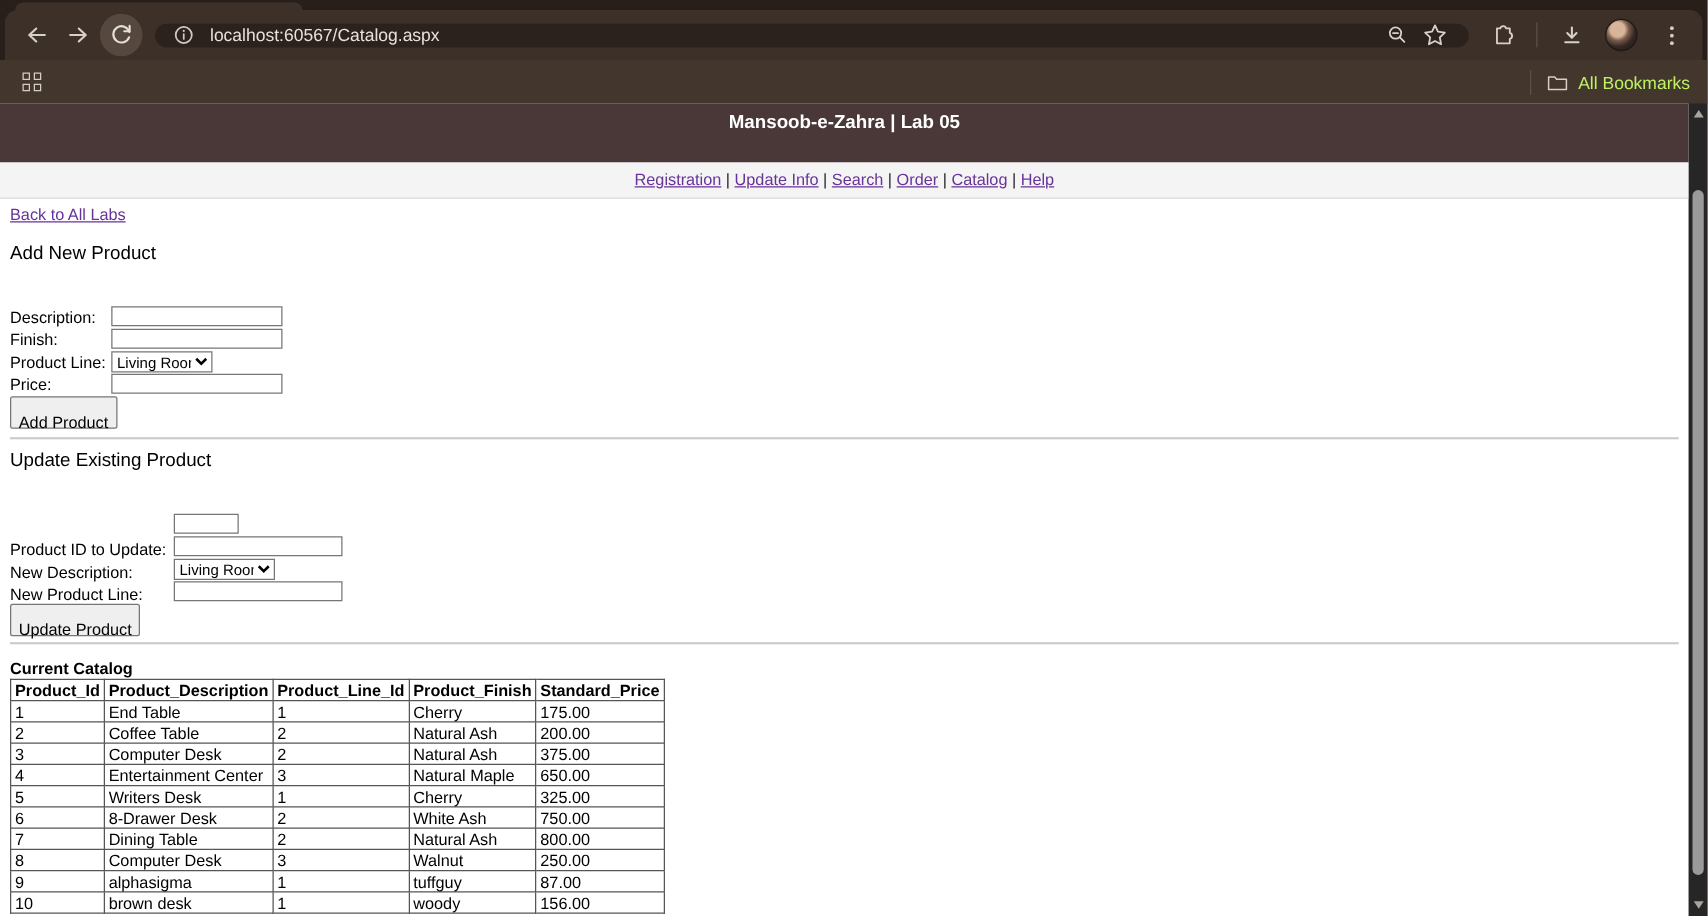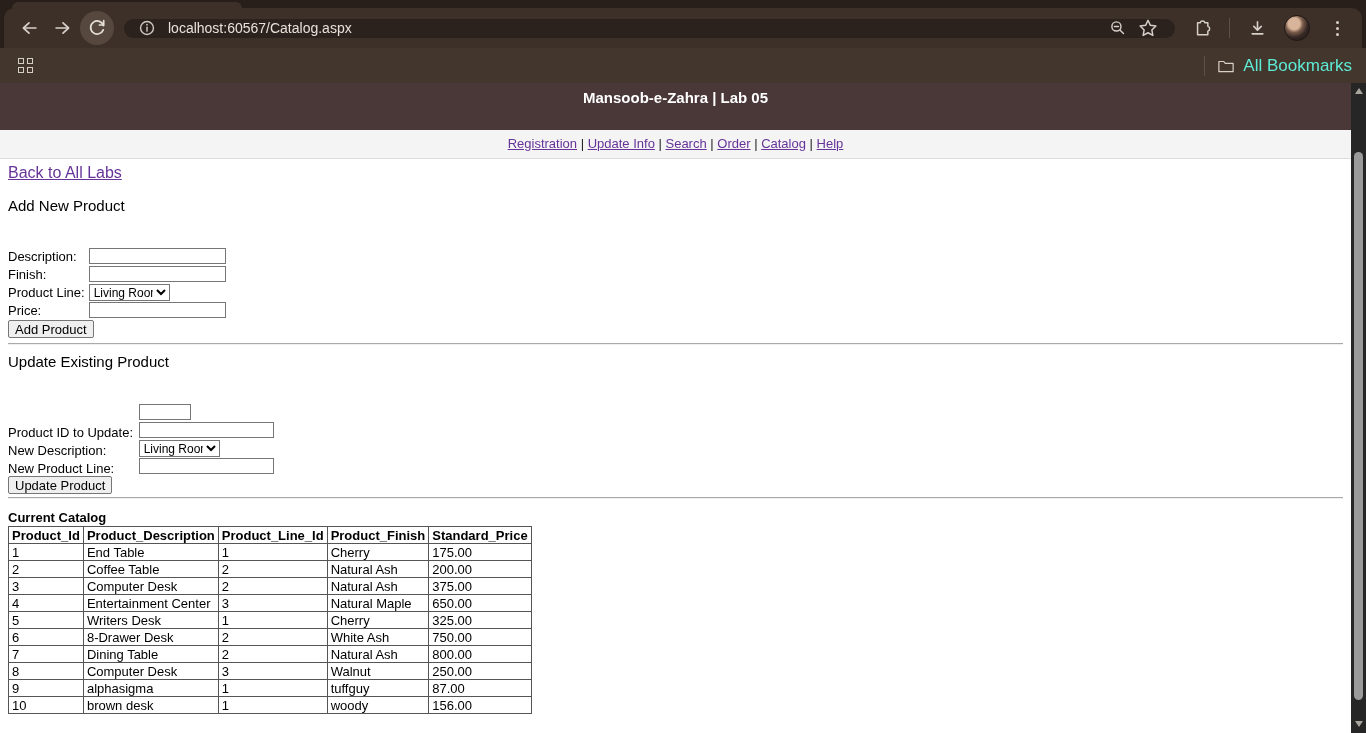--- a/index.html
+++ b/index.html
@@ -29,54 +29,54 @@
     border:1px solid #1f1814; }
   .kebab { width:24px; height:24px; display:flex; flex-direction:column; align-items:center;
     justify-content:center; gap:3px; }
   .kebab i { width:3px; height:3px; border-radius:50%; background:#d7d0c9; display:block; }
 
   .bookmarks-bar { height:35px; background:#42362d; display:flex; align-items:center; padding:0 14px; }
   .apps-grid { width:16px; height:16px; display:grid; grid-template-columns:6px 6px; grid-template-rows:6px 6px;
     gap:3px; }
   .apps-grid i { border:1.5px solid #d5cec5; background:transparent; display:block; }
   .bm-right { margin-left:auto; display:flex; align-items:center; gap:8px; }
-  .bm-label { color:#5eead4; font-size:17px; }
+  .bm-label { color:#bef264; font-size:14px; }
 
   
   .viewport { display:flex; height:650px; }
   .page { flex:1; background:#ffffff; overflow:hidden; font-size:13px; color:#000; }
   .scrollbar { width:15px; background:#262626; position:relative; flex:0 0 auto; }
   .sb-arrow { position:absolute; left:0; width:15px; height:15px; display:flex; align-items:center; justify-content:center; }
   .sb-arrow.up { top:0; } .sb-arrow.down { bottom:2px; }
   .tri-up { width:0; height:0; border-left:4px solid transparent; border-right:4px solid transparent;
     border-bottom:6px solid #a9a49e; }
   .tri-down { width:0; height:0; border-left:4px solid transparent; border-right:4px solid transparent;
     border-top:6px solid #a9a49e; }
   .sb-thumb { position:absolute; left:3px; width:9px; top:69px; height:548px; border-radius:5px; background:#9a9a9a; }
 
   
   .banner { height:47px; background:#4a3737; color:#ffffff; font-weight:bold; font-size:15px;
     text-align:center; padding-top:6px; }
   .navstrip { height:29px; background:#f4f4f4; border-bottom:1px solid #dcdcdc; text-align:center;
     line-height:28px; font-size:13px; color:#222; }
   .navstrip a { color:#663399; }
   .content { padding-left:8px; }
-  .back-link { display:inline-block; margin-top:5px; color:#663399; text-decoration:underline; font-size:16px; }
+  .back-link { display:inline-block; margin-top:5px; color:#663399; text-decoration:underline; font-size:13px; }
   h3.section { font-size:15px; font-weight:normal; margin:15px 0 34px 0; color:#000; }
   h3.section.second { margin-top:8px; }
   .frm-row { height:18px; line-height:17px; }
   .frm-row label { display:inline-block; vertical-align:top; }
   .lbl-a { width:77px; } .lbl-b { width:127px;margin-top:20px; }
   input[type=text] { height:16px; border:1px solid #767676; font:13px "Liberation Sans",sans-serif;
     padding:0 2px; background:#fff; vertical-align:top; }
   .w137 { width:137px; } .w135 { width:135px; } .w52 { width:52px; }
   select { height:17px; width:81px; border:1px solid #767676; font:12px "Liberation Sans",sans-serif;
     background:#fff; vertical-align:top; }
   .btn { margin-top:0; height:18px; font:13px "Liberation Sans",sans-serif; background:#efefef;
-    border:1px solid #767676; border-radius:2px; padding:0 6px; color:#000; }
+    border:1px solid #767676; border-radius:2px; padding:12px 6px; color:#000; }
   .btn-row { margin-top:0; }
   hr.rule { border:none; border-top:1px solid #a9a9a9; border-bottom:1px solid #efefef;
     margin:5px 8px 0 0; }
   hr.rule.second { margin-top:3px; }
   .catalog-title { font-weight:bold; font-size:13px; margin-top:11px; }
   table.catalog { border-collapse:collapse; margin-top:1px; }
   table.catalog th, table.catalog td { border:1px solid #555; font-size:13px; padding:0 3px;
     height:17px; text-align:left; vertical-align:middle; background:#fff; color:#000; white-space:nowrap; }
   table.catalog th { font-weight:bold; }
   .c0{width:69px;} .c1{width:129px;} .c2{width:104px;} .c3{width:94px;} .c4{width:97px;}

